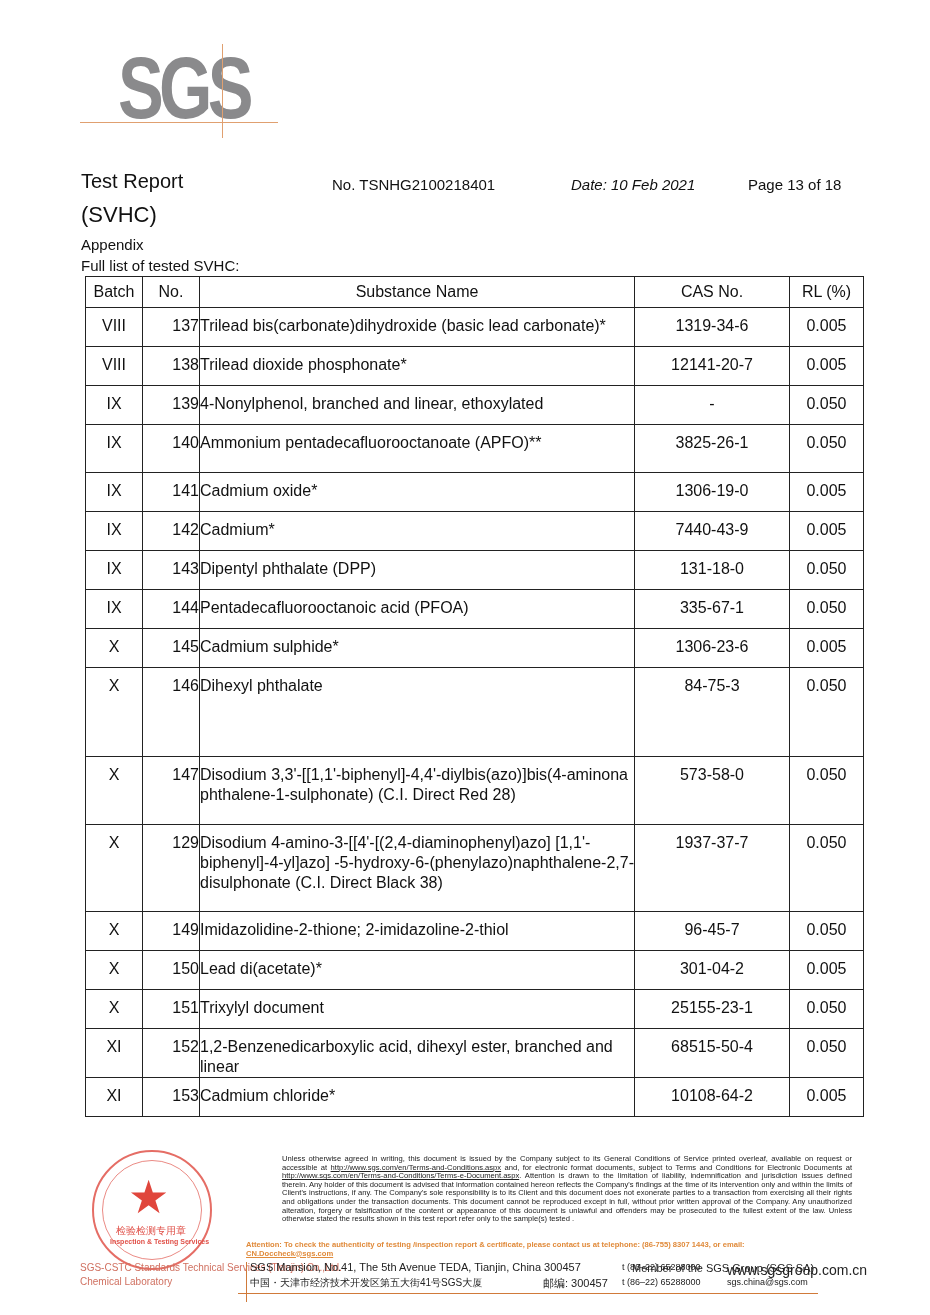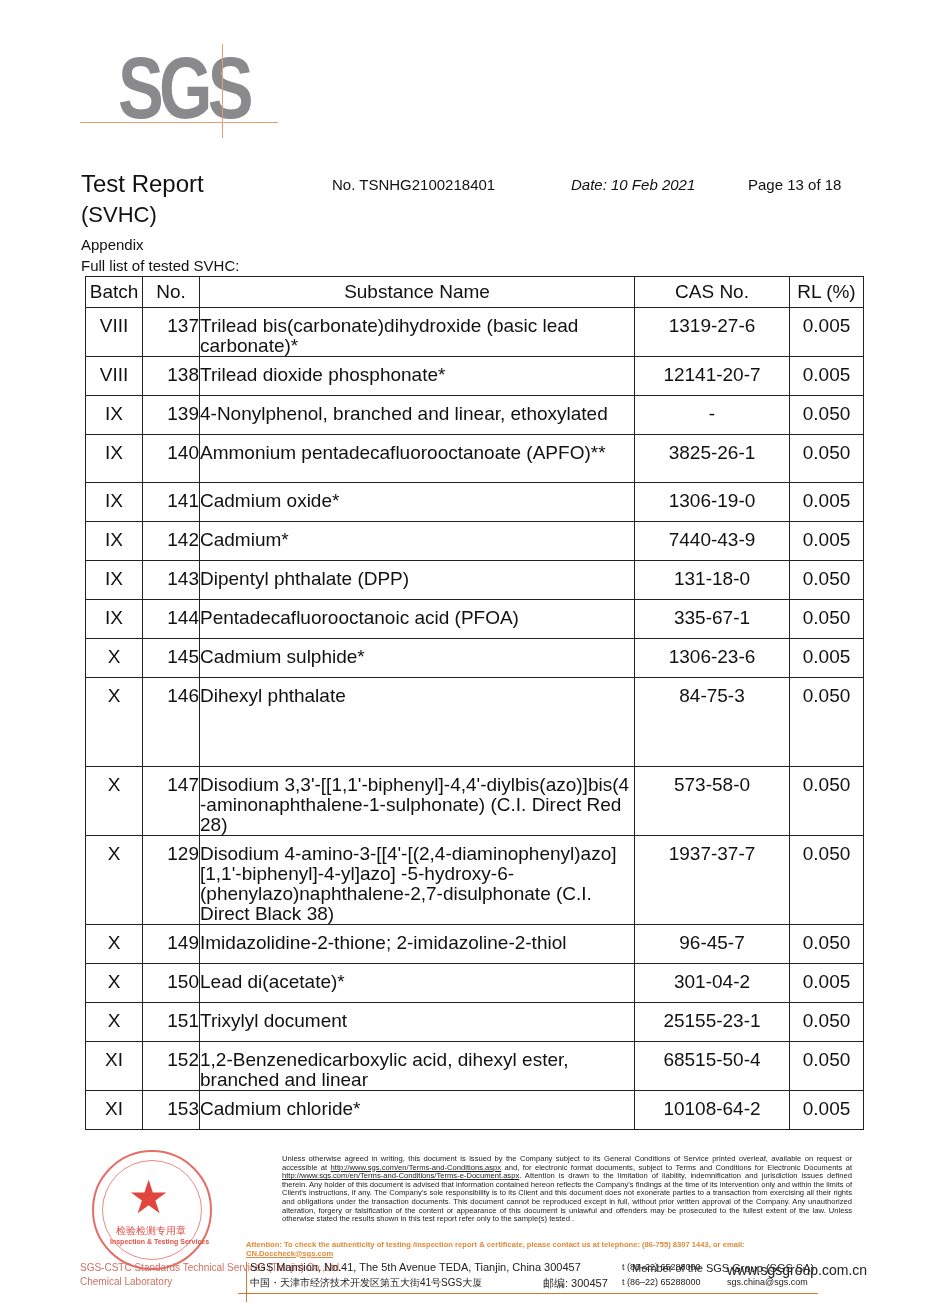--- a/index.html
+++ b/index.html
@@ -5,30 +5,30 @@
   html, body { margin:0; padding:0; background:#ffffff; }
   body { width:930px; height:1315px; position:relative; overflow:hidden;
          font-family:"Liberation Sans", sans-serif; color:#111; }
   .logo { position:absolute; left:80px; top:40px; width:200px; height:100px; }
   .logo-text { position:absolute; left:38px; top:4px; font-size:88px; font-weight:bold;
                color:#8a8a8c; letter-spacing:-6px; transform:scaleX(0.78); transform-origin:left top;
                font-family:"Liberation Sans", sans-serif; line-height:1; }
   .logo-hline { position:absolute; left:0; top:82px; width:198px; height:1px; background:#e0a070; }
   .logo-vline { position:absolute; left:142px; top:4px; width:1px; height:94px; background:#e0a070; }
 
-  .hdr-title { position:absolute; left:81px; top:170px; font-size:24px; }
+  .hdr-title { position:absolute; left:81px; top:170px; font-size:20px; }
   .hdr-sub   { position:absolute; left:81px; top:202px; font-size:22px; }
   .hdr-no    { position:absolute; left:332px; top:176px; font-size:15px; }
   .hdr-date  { position:absolute; left:571px; top:176px; font-size:15px;font-style:italic; }
   .hdr-page  { position:absolute; left:748px; top:176px; font-size:15px; }
   .appendix  { position:absolute; left:81px; top:236px; font-size:15px; }
   .fulllist  { position:absolute; left:81px; top:257px; font-size:15px; }
 
   table.svhc { position:absolute; left:85px; top:276px; width:778px; border-collapse:collapse;
-               font-size:19px; table-layout:fixed;border-radius:31px; }
+               font-size:16px; table-layout:fixed;border-radius:31px; }
   table.svhc th, table.svhc td { border:1.5px solid #222; vertical-align:top; padding:0; }
   table.svhc th { font-weight:normal; height:30px; vertical-align:middle; text-align:center; }
   table.svhc td { padding-top:8px; line-height:20px; }
   td.c { text-align:center; }
   td.n { text-align:right; padding-right:12px; }
   td.s { padding-left:2px; padding-right:4px; }
 
   .footer-text { position:absolute; left:246px; top:1155px; width:570px; font-size:7.6px; line-height:8.6px;
                  text-align:justify; color:#222; font-family:"Liberation Sans", sans-serif;margin-left:36px; }
   .footer-text a { color:#222; text-decoration:underline; }
@@ -87,21 +87,21 @@
       <th>Substance Name</th>
       <th>CAS No.</th>
       <th>RL (%)</th>
     </tr>
   </thead>
   <tbody>
     <tr style="height:39px">
       <td class="c">VIII</td>
       <td class="n">137</td>
       <td class="s">Trilead bis(carbonate)dihydroxide (basic lead carbonate)*</td>
-      <td class="c">1319-27-6</td>
+      <td class="c">1319-34-6</td>
       <td class="c">0.005</td>
     </tr>
     <tr style="height:39px">
       <td class="c">VIII</td>
       <td class="n">138</td>
       <td class="s">Trilead dioxide phosphonate*</td>
       <td class="c">12141-20-7</td>
       <td class="c">0.005</td>
     </tr>
     <tr style="height:39px">

